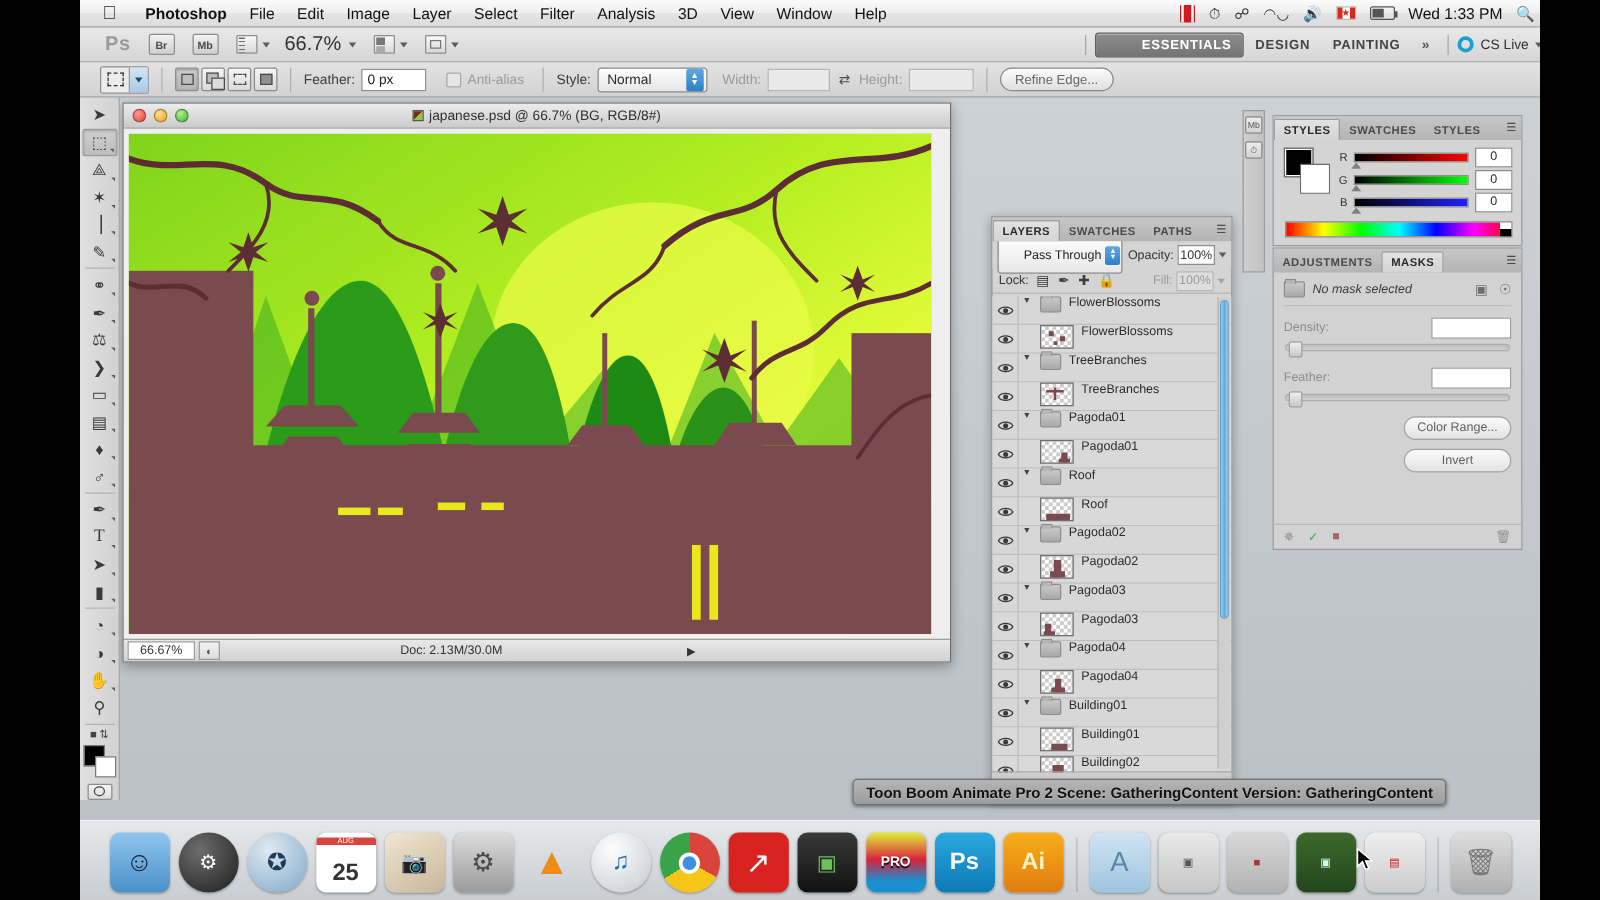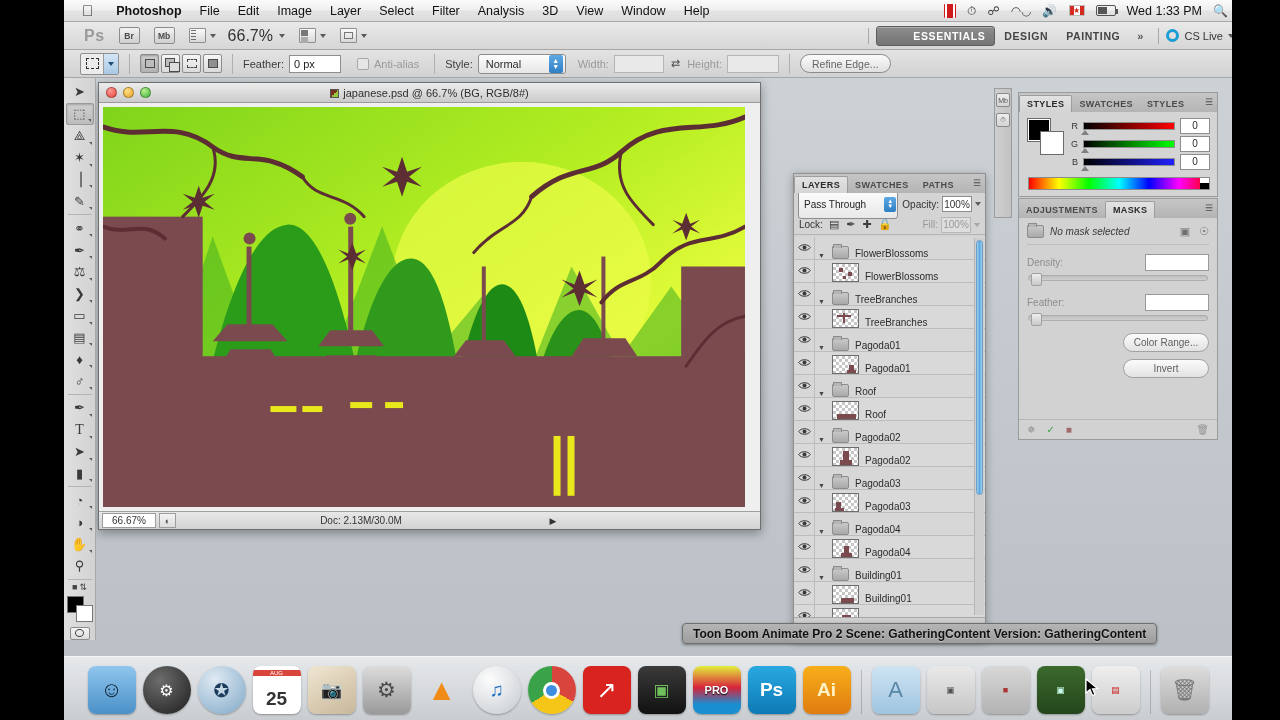--- a/index.html
+++ b/index.html
@@ -139,30 +139,30 @@
 
   
   #layers{position:absolute;left:793px;top:173px;width:193px;height:467px;z-index:28;
     background:#d4d4d4;border:1px solid #8f8f8f;box-shadow:0 2px 8px rgba(0,0,0,.3);}
   .ptabbar{height:19px;background:linear-gradient(180deg,#c6c6c6,#b4b4b4);display:flex;align-items:flex-end;position:relative;}
   .ptab{font-size:9px;font-weight:bold;letter-spacing:.4px;color:#4a4a4a;padding:3px 7px 3px;}
   .ptab.active{background:linear-gradient(180deg,#e2e2e2,#d4d4d4);color:#2a2a2a;border-left:1px solid #9d9d9d;border-right:1px solid #9d9d9d;border-top:1px solid #9d9d9d;border-radius:2px 2px 0 0;}
   .pmenu{position:absolute;right:5px;top:4px;font-size:9px;color:#4a4a4a;letter-spacing:-1px;}
   .blendrow{height:22px;display:flex;align-items:center;padding:0 4px;gap:4px;background:#d4d4d4;}
   .blendsel{flex:1;height:30px;border:1px solid #8d8d8d;border-radius:3px;background:linear-gradient(180deg,#fdfdfd,#e8e8e8);
-    display:flex;align-items:center;justify-content:space-between;padding:0 1px 0 5px;font-size:10px;color:#222;}
+    display:flex;align-items:center;justify-content:space-between;padding:0 1px 0 20px;font-size:10px;color:#222;}
   .blendsel .spin{width:12px;height:15px;background:linear-gradient(180deg,#5ea9e4,#2e7fc4);border-radius:2px;color:#fff;font-size:6px;
     display:flex;flex-direction:column;align-items:center;justify-content:center;line-height:5px;}
   .opacgrp{display:flex;align-items:center;gap:3px;font-size:10px;color:#333;}
   .numfield{height:16px;border:1px solid #8d8d8d;background:#fff;font-size:10px;display:flex;align-items:center;justify-content:center;}
   .lockrow{height:20px;display:flex;align-items:center;padding:0 5px;gap:6px;font-size:10px;color:#333;border-bottom:1px solid #b4b4b4;}
   .lockrow .icos{display:flex;gap:7px;align-items:center;color:#3d3d3d;font-size:11px;}
   .lockrow .fill{margin-left:auto;display:flex;align-items:center;gap:3px;color:#9a9a9a;}
   #layerlist{position:absolute;left:0;right:0;top:63px;bottom:0;overflow:hidden;background:#d7d7d7;}
-  .lrow{height:23px;display:flex;align-items:flex-end;border-bottom:1px solid #bdbdbd;background:#d7d7d7;}
+  .lrow{height:23px;display:flex;align-items:flex-start;border-bottom:1px solid #bdbdbd;background:#d7d7d7;}
   .lrow.child{background:#d9d9d9;}
   .eye{width:21px;height:23px;display:flex;align-items:center;justify-content:center;border-right:1px solid #bdbdbd;}
   .eye svg{display:block;}
   .twist{width:13px;text-align:center;font-size:7px;color:#444;}
   .folder{width:17px;height:13px;background:linear-gradient(180deg,#c9c9c9,#a9a9a9);border:1px solid #8c8c8c;border-radius:1px 2px 2px 2px;position:relative;margin-right:6px;}
   .folder:before{content:"";position:absolute;left:0;top:-3px;width:7px;height:3px;background:#b6b6b6;border:1px solid #8c8c8c;border-bottom:none;border-radius:1px 1px 0 0;}
   .thumb{width:27px;height:19px;border:1px solid #6e6e6e;margin:0 6px 0 17px;position:relative;overflow:hidden;
     background-image:linear-gradient(45deg,#c7c7c7 25%,transparent 25%,transparent 75%,#c7c7c7 75%),
                      linear-gradient(45deg,#c7c7c7 25%,#fff 25%,#fff 75%,#c7c7c7 75%);
     background-size:6px 6px;background-position:0 0,3px 3px;}

